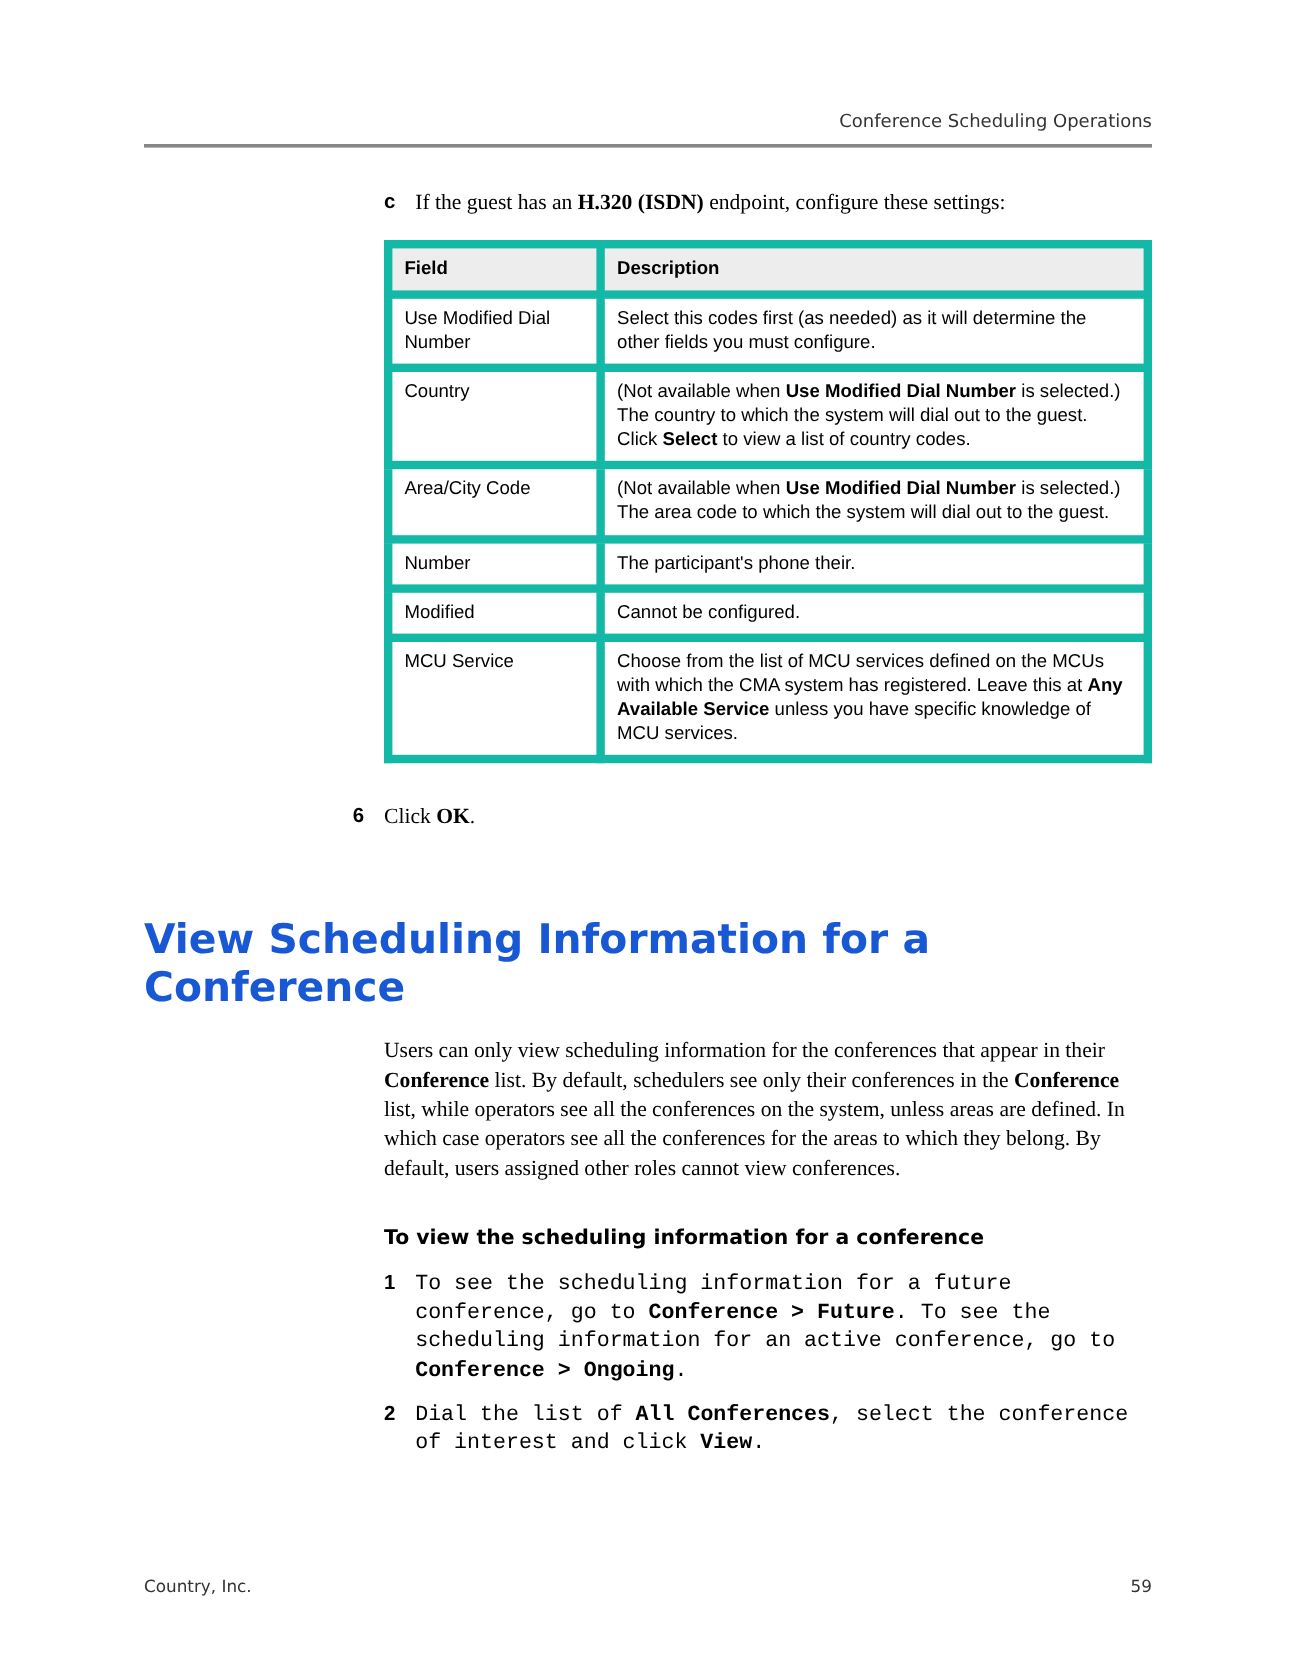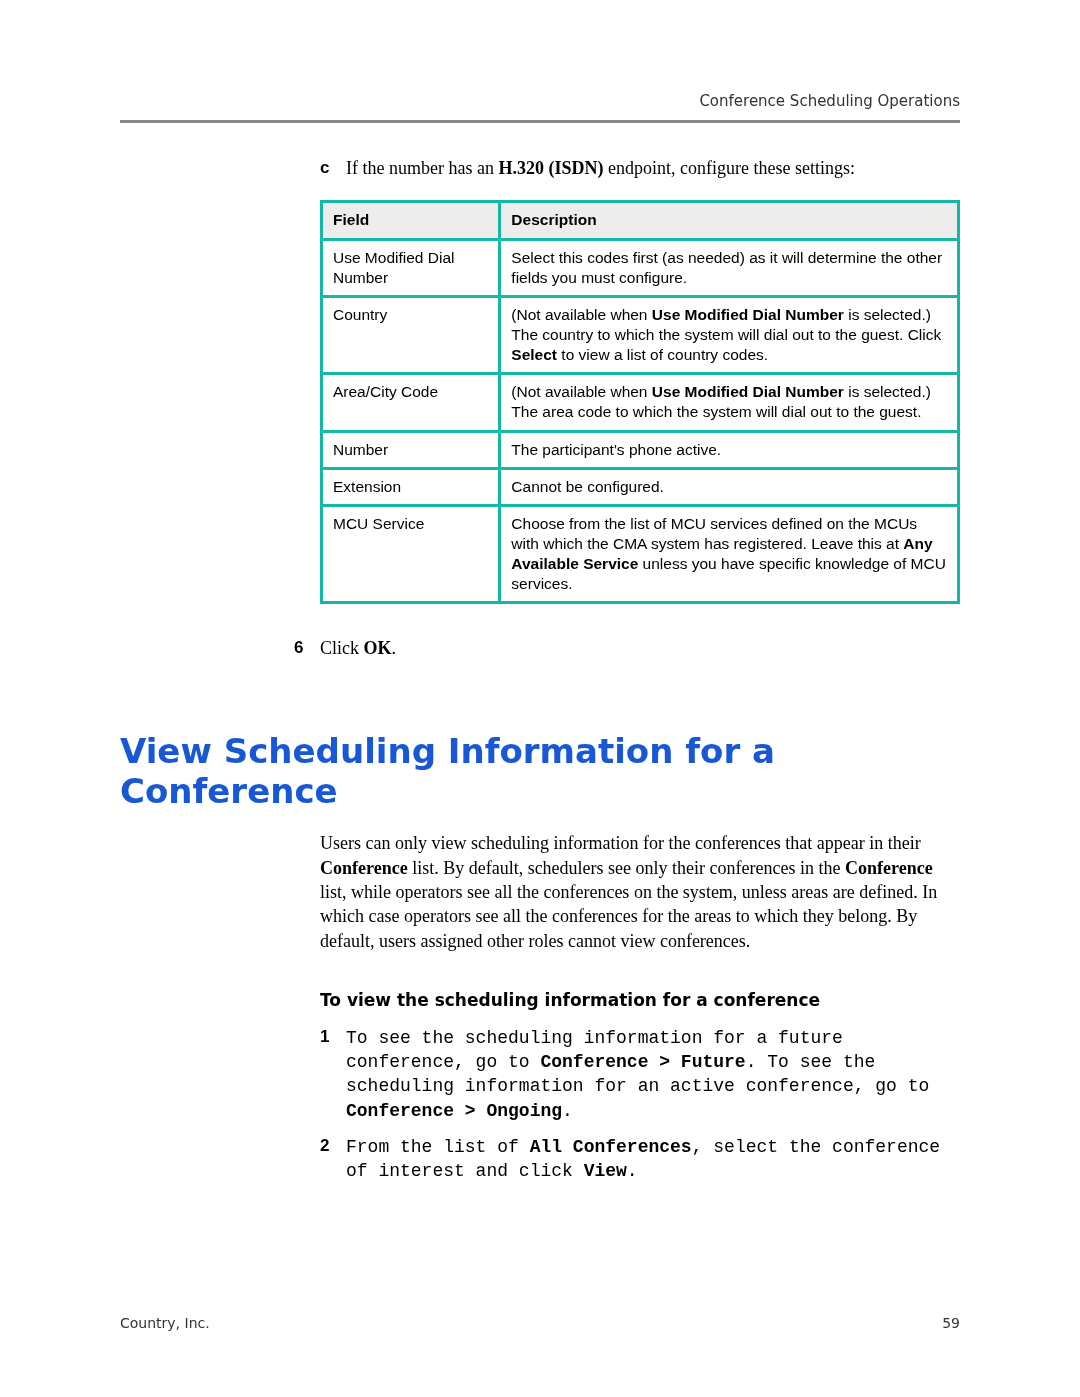--- a/index.html
+++ b/index.html
@@ -49,21 +49,21 @@
   .step-c .text b { font-weight: bold; }
 
   table.settings {
     border-collapse: collapse;
     width: 100%;
     font-family: Arial, Helvetica, sans-serif;
     font-size: 15.5px;
     line-height: 1.3;
   }
   table.settings th, table.settings td {
-    border: 3px solid #14b8a6;
+    border: 7px solid #14b8a6;
     padding: 7px 10px;
     vertical-align: top;
     text-align: left;
   }
   table.settings th {
     background: #ededed;
     font-weight: bold;
   }
   table.settings td:first-child, table.settings th:first-child {
     width: 28%;
@@ -144,21 +144,21 @@
 <body>
 
 <div class="page">
   <div class="running-head">Conference Scheduling Operations</div>
   <hr class="rule">
 
   <div class="content">
     <div class="step-c">
       <div class="marker">c</div>
       <div class="text">
-        <span>If the number has an </span><b>H.320 (ISDN)</b><span> endpoint, configure these settings:</span>
+        <span>If the guest has an </span><b>H.320 (ISDN)</b><span> endpoint, configure these settings:</span>
       </div>
     </div>
 
     <table class="settings">
       <thead>
         <tr>
           <th>Field</th>
           <th>Description</th>
         </tr>
       </thead>
@@ -170,24 +170,24 @@
           <tr>
             <td>Country</td>
             <td><span>(Not available when </span><b>Use Modified Dial Number</b><span> is selected.) The country to which the system will dial out to the guest. Click </span><b>Select</b><span> to view a list of country codes.</span></td>
           </tr>
           <tr>
             <td>Area/City Code</td>
             <td><span>(Not available when </span><b>Use Modified Dial Number</b><span> is selected.) The area code to which the system will dial out to the guest.</span></td>
           </tr>
           <tr>
             <td>Number</td>
-            <td><span>The participant's phone active.</span></td>
-          </tr>
-          <tr>
-            <td>Extension</td>
+            <td><span>The participant's phone their.</span></td>
+          </tr>
+          <tr>
+            <td>Modified</td>
             <td><span>Cannot be configured.</span></td>
           </tr>
           <tr>
             <td>MCU Service</td>
             <td><span>Choose from the list of MCU services defined on the MCUs with which the CMA system has registered. Leave this at </span><b>Any Available Service</b><span> unless you have specific knowledge of MCU services.</span></td>
           </tr>
         </tbody>
     </table>
 
     <div class="step6">
@@ -203,21 +203,21 @@
   <div class="bodytext">
     <p id="intro-p"><span>Users can only view scheduling information for the conferences that appear in their </span><b>Conference</b><span> list. By default, schedulers see only their conferences in the </span><b>Conference</b><span> list, while operators see all the conferences on the system, unless areas are defined. In which case operators see all the conferences for the areas to which they belong. By default, users assigned other roles cannot view conferences.</span></p>
     <div class="subhead">To view the scheduling information for a conference</div>
     <ol class="numlist" id="proc-list">
         <li>
           <div class="n">1</div>
           <div class="t"><span>To see the scheduling information for a future conference, go to </span><b>Conference &gt; Future</b><span>. To see the scheduling information for an active conference, go to </span><b>Conference &gt; Ongoing</b><span>.</span></div>
         </li>
         <li>
           <div class="n">2</div>
-          <div class="t"><span>From the list of </span><b>All Conferences</b><span>, select the conference of interest and click </span><b>View</b><span>.</span></div>
+          <div class="t"><span>Dial the list of </span><b>All Conferences</b><span>, select the conference of interest and click </span><b>View</b><span>.</span></div>
         </li>
       </ol>
   </div>
 
   <div class="footer">
     <span>Country, Inc.</span>
     <span>59</span>
   </div>
 </div>
 

